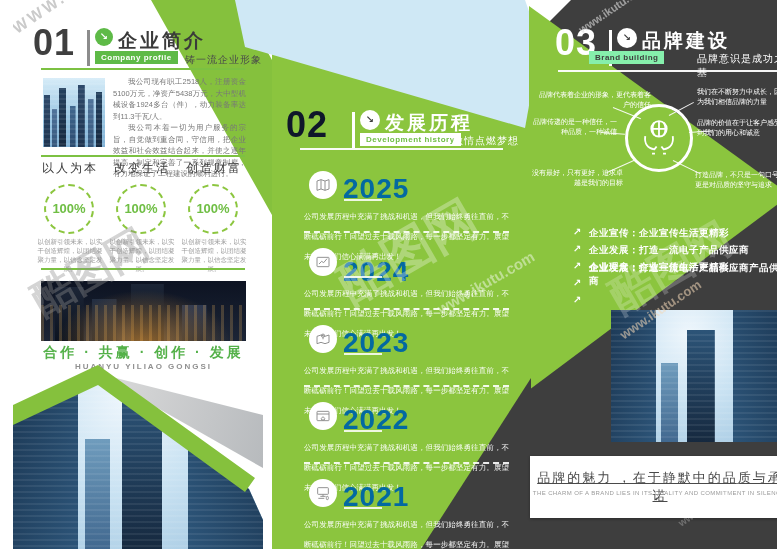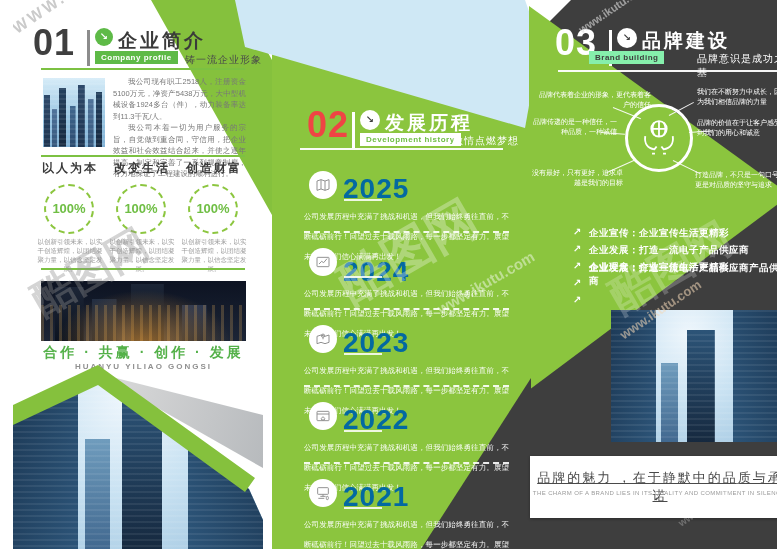--- a/index.html
+++ b/index.html
@@ -73,21 +73,21 @@
   
   .h-num{font-weight:800;font-size:36px;letter-spacing:1px;}
   .h-title{font-weight:800;font-size:19px;letter-spacing:3px;}
   .h-badge{font-size:8px;font-weight:700;padding:2px 6px;letter-spacing:.5px;}
   .h-tag{font-size:10px;letter-spacing:1px;}
   .vline{width:3px;}
   .icon-circle{width:18px;height:18px;border-radius:50%;text-align:center;line-height:18px;font-size:10px;font-weight:700;}
   .rule-green{height:2px;background:#7cc142;}
   .rule-white{height:2px;background:rgba(255,255,255,.95);}
   
-  .stat-label{width:64px;text-align:center;font-size:12px;font-weight:700;color:#3a3a3a;letter-spacing:2px;}
+  .stat-label{width:64px;text-align:center;font-size:12px;font-weight:400;color:#3a3a3a;letter-spacing:2px;}
   .stat-circle{width:46px;height:46px;border:2px dashed #8cc63f;border-radius:50%;
                text-align:center;line-height:46px;font-size:13px;font-weight:800;color:#6fbe44;background:#fff;}
   .stat-desc{width:66px;text-align:center;font-size:6.5px;line-height:9px;color:#9a9a9a;}
   
   .tl-circle{width:28px;height:28px;background:#fff;border-radius:50%;display:flex;align-items:center;justify-content:center;}
   .tl-year{font-size:28px;font-weight:800;color:#0369a1;letter-spacing:1px;}
   .tl-underline{width:38px;height:2px;background:rgba(255,255,255,.85);}
   .tl-text{width:205px;font-size:7.5px;line-height:20px;color:rgba(255,255,255,.96);text-align:justify;}
   .tl-dash{width:205px;border-top:2px dashed rgba(255,255,255,.9);}
   
@@ -144,21 +144,21 @@
   <div class="abs rule-green" style="left:28px;top:268px;width:204px;"></div>
 
   <div class="abs photo cityNight photo2"></div>
   <div class="abs" style="left:28px;top:344px;width:205px;text-align:center;font-size:14px;font-weight:800;letter-spacing:3px;color:#54b149;">合作 · 共赢 · 创作 · 发展</div>
   <div class="abs" style="left:28px;top:362px;width:205px;text-align:center;font-size:8px;font-weight:700;letter-spacing:2px;color:#909090;">HUANYU YILIAO GONGSI</div>
 
   <div class="abs bl-gray"></div>
   <div class="abs photo cityLow bl-photo"></div>
   <div class="abs bl-green"></div>
 
-  <div class="abs h-num" style="left:294px;top:104px;color:#ef4444;">02</div>
+  <div class="abs h-num" style="left:273px;top:104px;color:#0f172a;">02</div>
   <div class="abs vline" style="left:339px;top:112px;height:36px;background:#fff;"></div>
   <div class="abs icon-circle" style="left:347px;top:110px;background:#fff;color:#3e3e3e;width:20px;height:20px;line-height:20px;">↘</div>
   <div class="abs h-title" style="left:372px;top:110px;color:#fff;">发展历程</div>
   <div class="abs h-badge" style="left:347px;top:133px;background:#fff;color:#6fbe44;">Development history</div>
   <div class="abs h-tag" style="left:440px;top:134px;color:#fff;">激情点燃梦想</div>
   <div class="abs rule-white" style="left:287px;top:148px;width:203px;"></div>
 
   <div class="abs tl-circle" style="left:296px;top:171px;">
     <span>
         <svg width="16" height="16" viewBox="0 0 24 24" fill="none" stroke="#8a8a8a" stroke-width="1.4">

